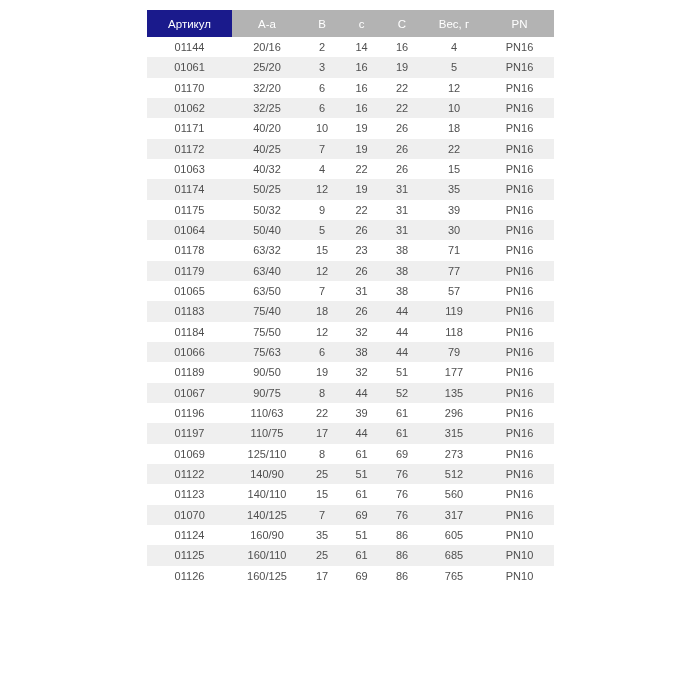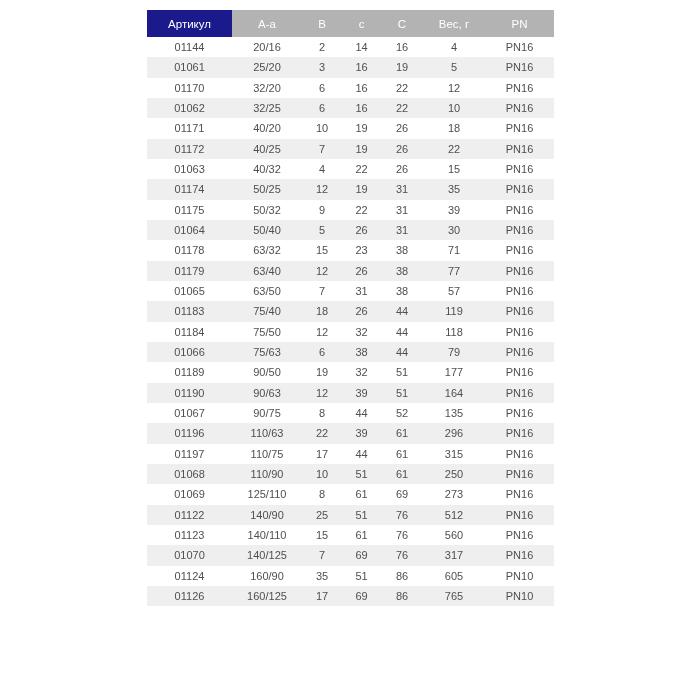--- a/index.html
+++ b/index.html
@@ -226,29 +226,20 @@
       <tr>
         <td>01189</td>
         <td>90/50</td>
         <td>19</td>
         <td>32</td>
         <td>51</td>
         <td>177</td>
         <td>PN16</td>
       </tr>
       <tr>
-        <td>01190</td>
-        <td>90/63</td>
-        <td>12</td>
-        <td>39</td>
-        <td>51</td>
-        <td>164</td>
-        <td>PN16</td>
-      </tr>
-      <tr>
         <td>01067</td>
         <td>90/75</td>
         <td>8</td>
         <td>44</td>
         <td>52</td>
         <td>135</td>
         <td>PN16</td>
       </tr>
       <tr>
         <td>01196</td>
@@ -259,29 +250,20 @@
         <td>296</td>
         <td>PN16</td>
       </tr>
       <tr>
         <td>01197</td>
         <td>110/75</td>
         <td>17</td>
         <td>44</td>
         <td>61</td>
         <td>315</td>
-        <td>PN16</td>
-      </tr>
-      <tr>
-        <td>01068</td>
-        <td>110/90</td>
-        <td>10</td>
-        <td>51</td>
-        <td>61</td>
-        <td>250</td>
         <td>PN16</td>
       </tr>
       <tr>
         <td>01069</td>
         <td>125/110</td>
         <td>8</td>
         <td>61</td>
         <td>69</td>
         <td>273</td>
         <td>PN16</td>
@@ -316,20 +298,29 @@
       <tr>
         <td>01124</td>
         <td>160/90</td>
         <td>35</td>
         <td>51</td>
         <td>86</td>
         <td>605</td>
         <td>PN10</td>
       </tr>
       <tr>
+        <td>01125</td>
+        <td>160/110</td>
+        <td>25</td>
+        <td>61</td>
+        <td>86</td>
+        <td>685</td>
+        <td>PN10</td>
+      </tr>
+      <tr>
         <td>01126</td>
         <td>160/125</td>
         <td>17</td>
         <td>69</td>
         <td>86</td>
         <td>765</td>
         <td>PN10</td>
       </tr>
     </tbody>
 </table>

